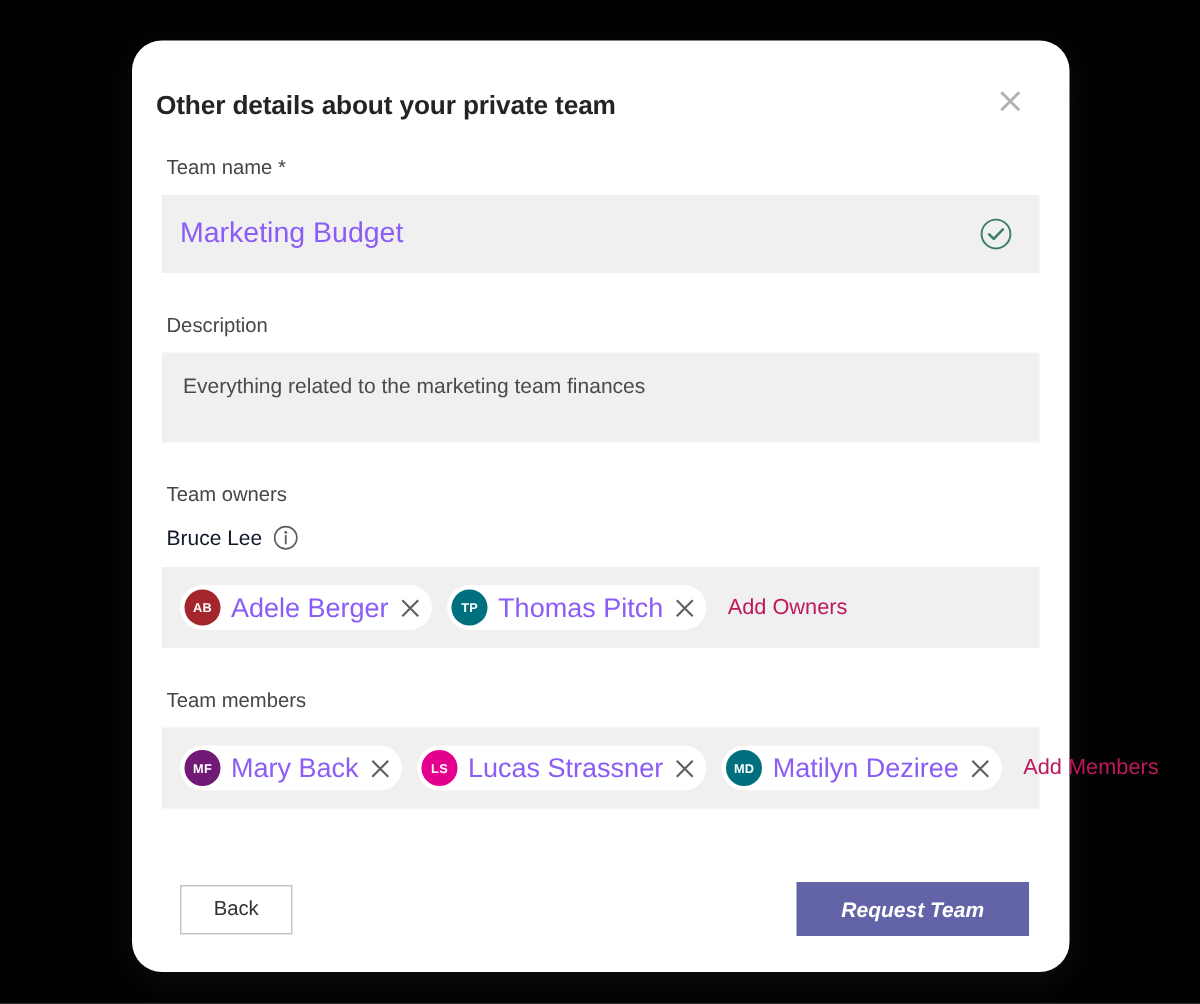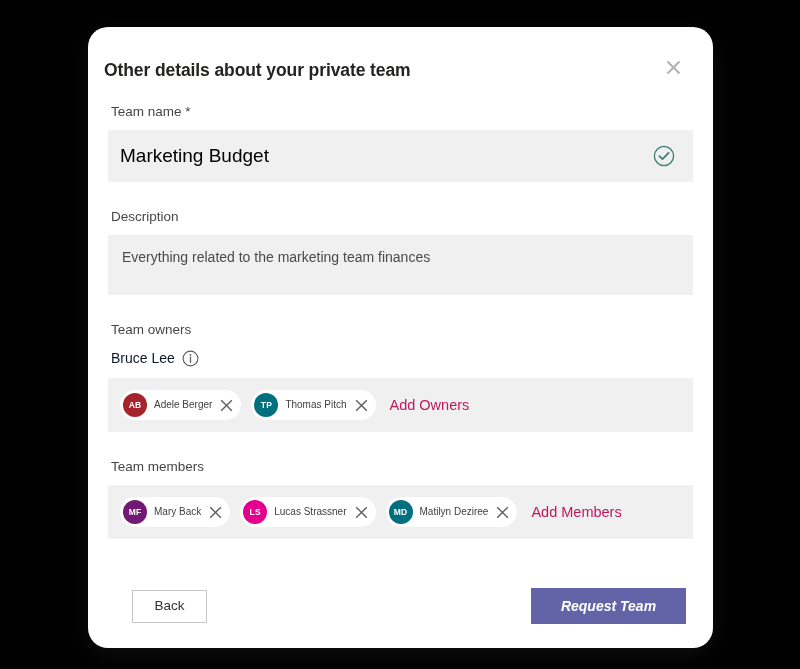--- a/index.html
+++ b/index.html
@@ -82,21 +82,21 @@
     display: flex;
     align-items: center;
     position: relative;
   }
   .input-box.single {
     height: 52px;
     padding: 0 18px 0 12px;
   }
   .input-value {
     font-size: 19px;
-    color: #000000;
+    color: #8b5cf6;
     font-weight: normal;
     line-height: 24px;
     flex: 1;
   }
   .check-icon {
     width: 22px;
     height: 22px;
     flex: 0 0 auto;
   }
 
@@ -167,22 +167,22 @@
     display: flex;
     align-items: center;
     justify-content: center;
     color: #ffffff;
     font-size: 8.5px;
     font-weight: bold;
     letter-spacing: 0.2px;
     flex: 0 0 auto;
   }
   .chip-name {
-    font-size: 10px;
-    color: #404040;
+    font-size: 18px;
+    color: #8b5cf6;
     line-height: 16px;
     white-space: nowrap;
   }
   .chip-x {
     width: 13px;
     height: 13px;
     flex: 0 0 auto;
     cursor: pointer;
     margin-left: 1px;
     margin-right: 2px;
@@ -191,21 +191,21 @@
     font-size: 14.5px;
     color: #be185d;
     white-space: nowrap;
     margin-left: 4px;
     cursor: text;
   }
 
   
   .dlg-footer {
     position: absolute;
-    left: 12px;
+    left: 0;
     right: 0;
     bottom: 0;
     height: 84px;
     padding: 0 27px 0 32px;
     display: flex;
     align-items: center;
     justify-content: space-between;
   }
   .btn-back {
     width: 75px;

